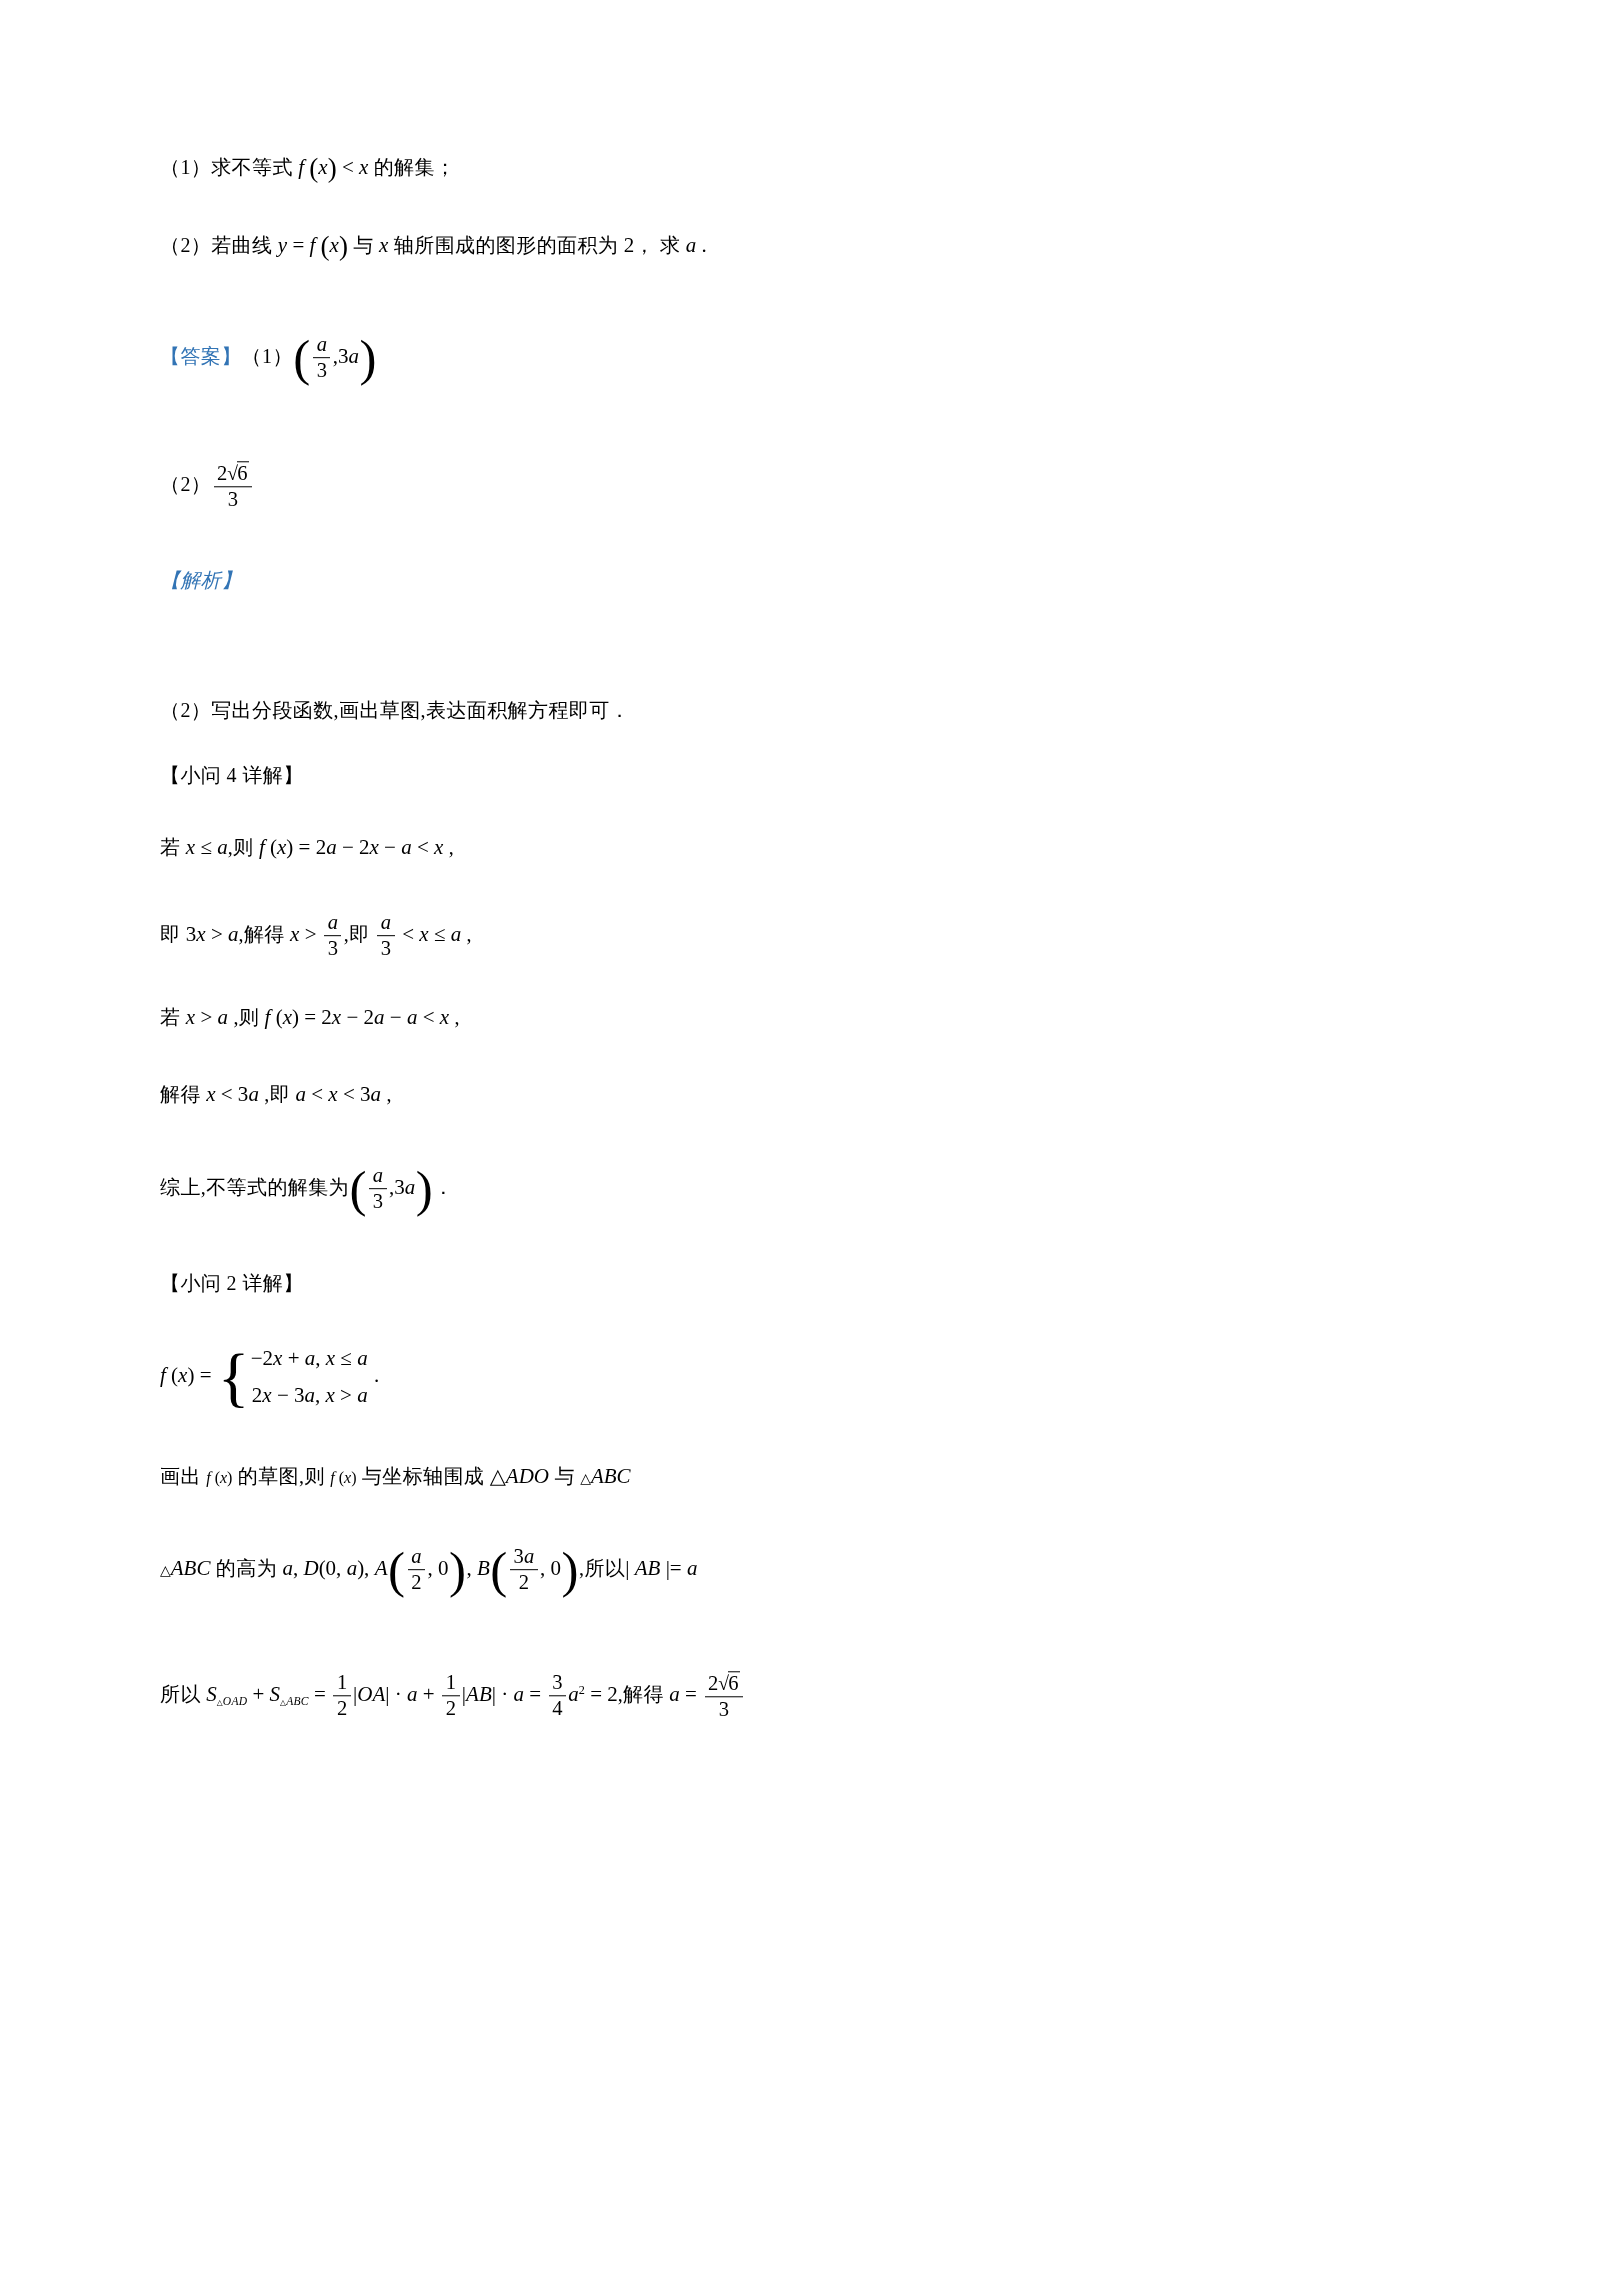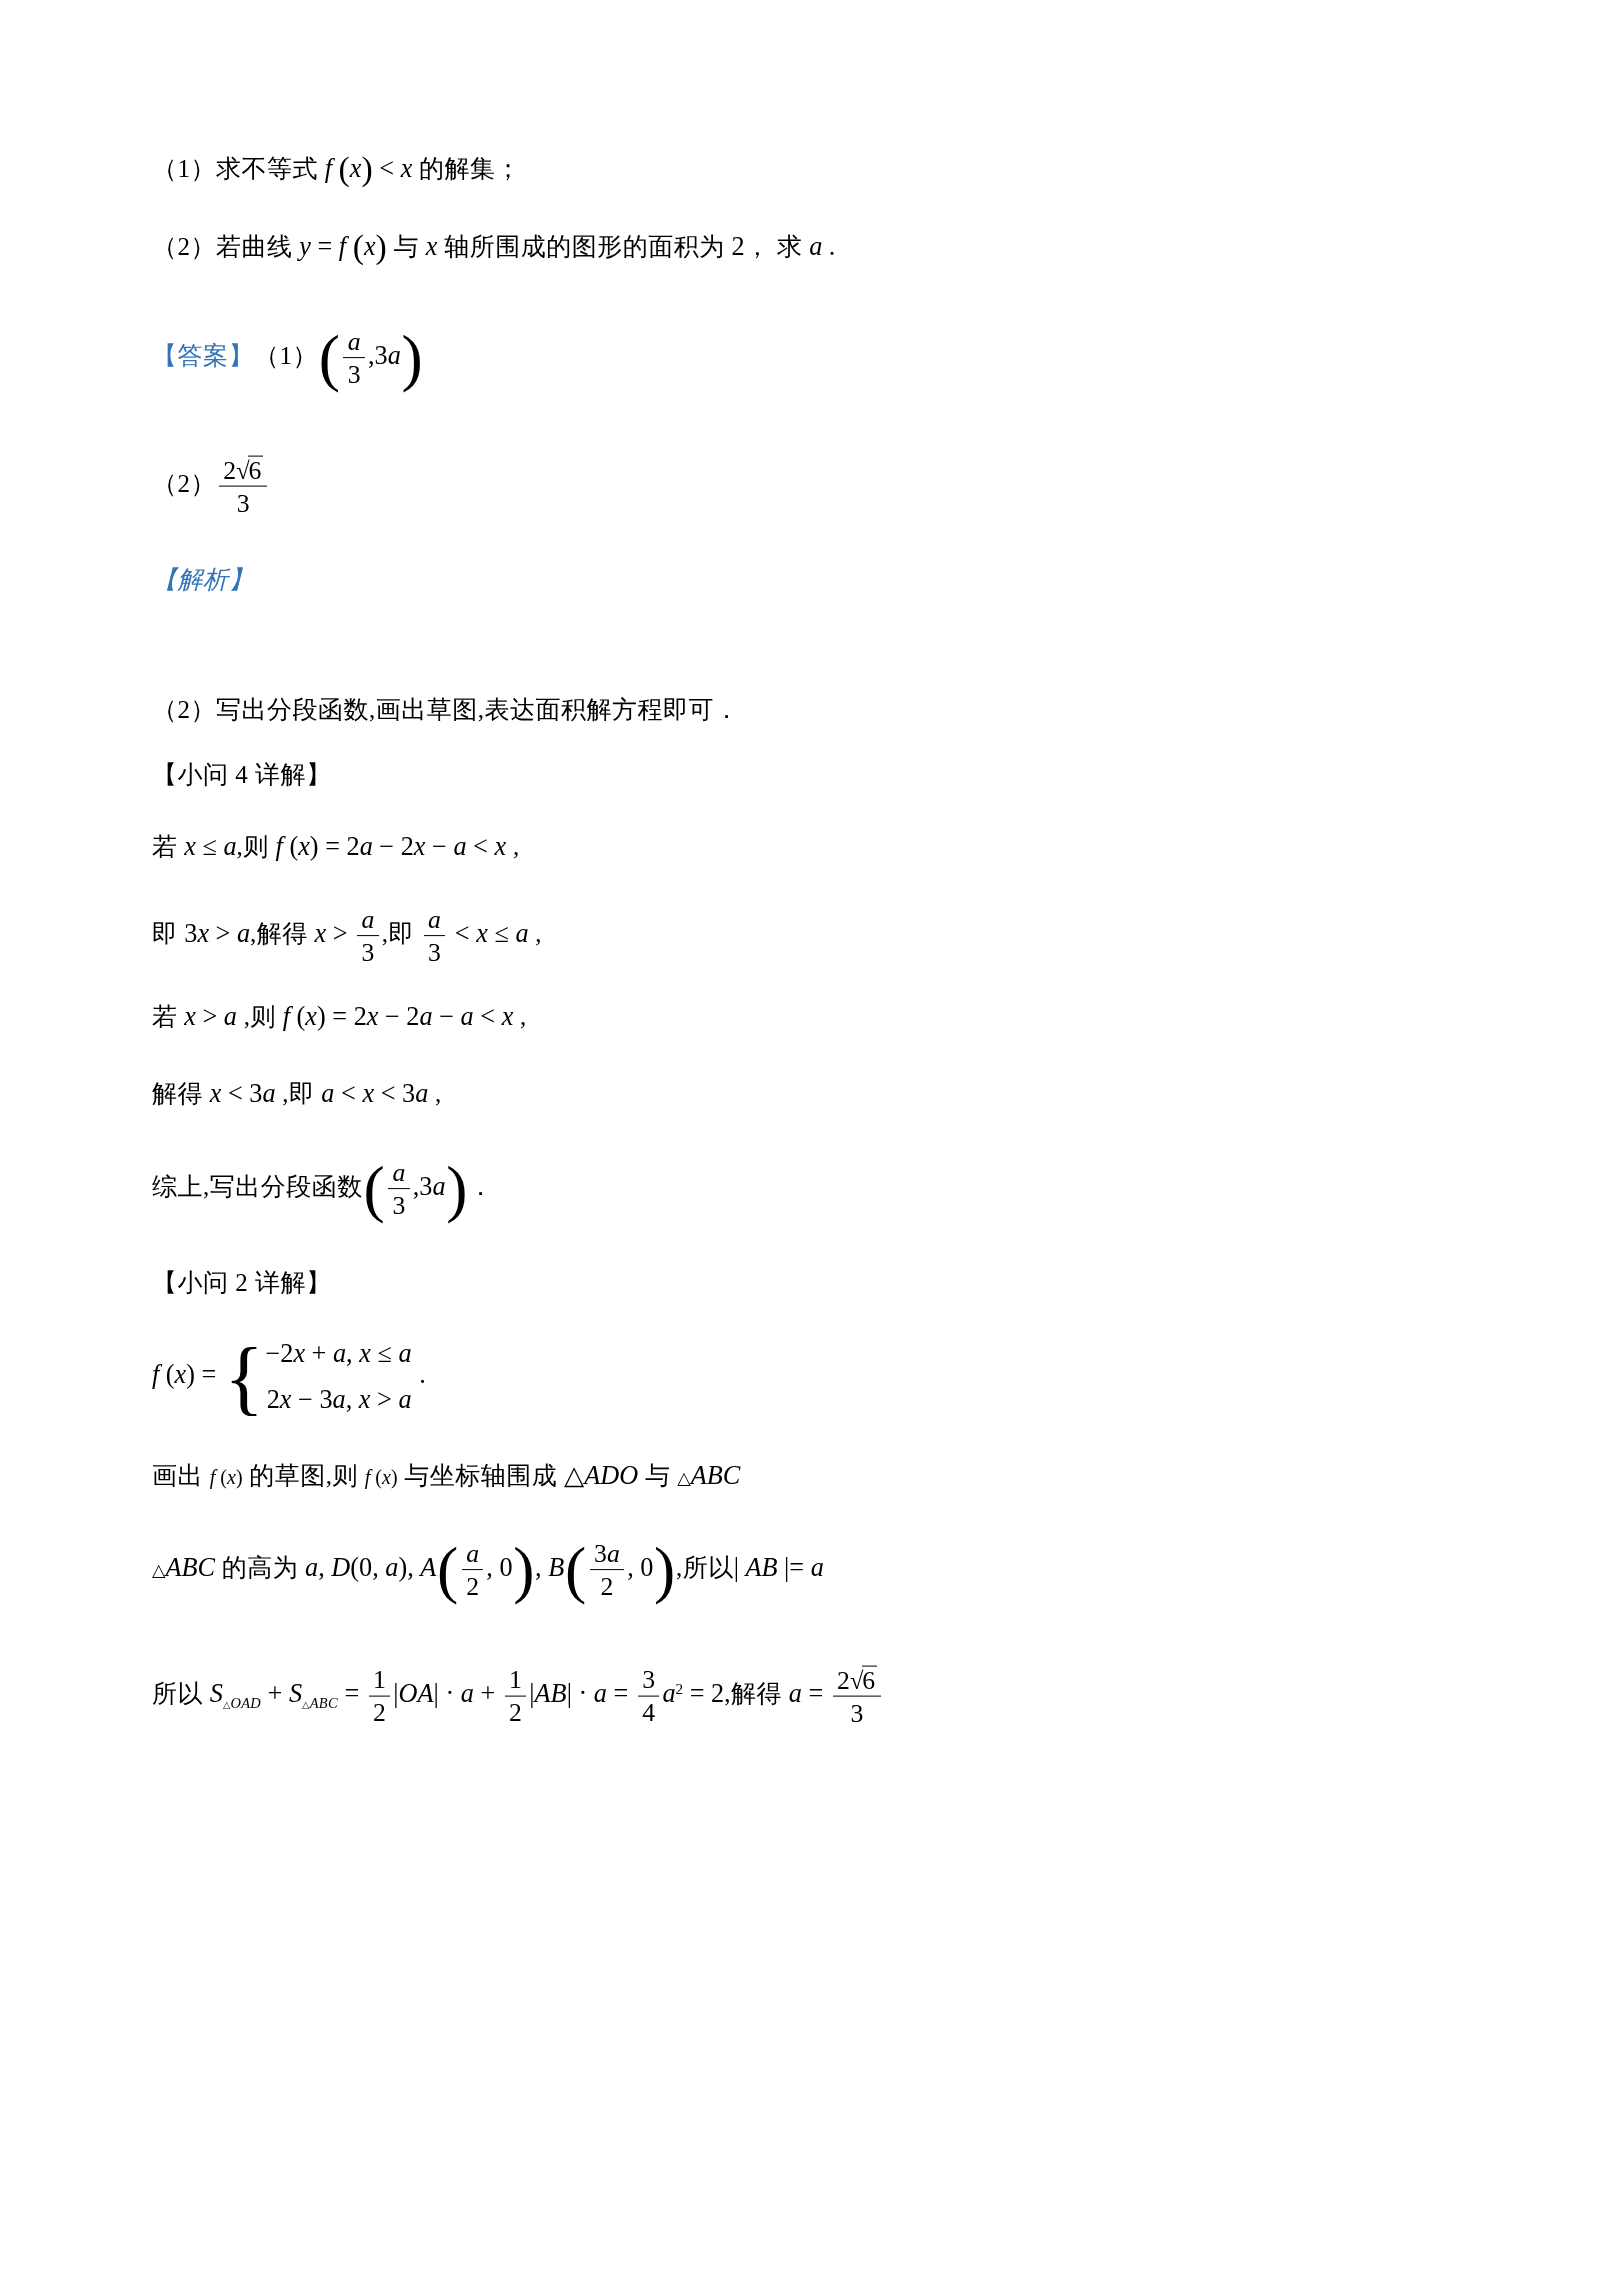--- a/index.html
+++ b/index.html
@@ -3,22 +3,22 @@
 <meta charset="utf-8">
 <style>
   html,body{margin:0;padding:0}
   body{
     width:1623px;height:2295px;position:relative;overflow:hidden;
     background:#ffffff;color:#000;
     font-family:"Liberation Serif","DejaVu Serif",serif;
   }
   .page{position:absolute;inset:0}
   .line{
-    position:absolute;left:152px;transform:translateY(-50%);
-    white-space:nowrap;font-size:25px;line-height:1.25;
+    position:absolute;left:160px;transform:translateY(-50%);
+    white-space:nowrap;font-size:20px;line-height:1.25;
   }
   .cjk{font-size:1em;letter-spacing:0.02em}
   .blue{font-size:1em;letter-spacing:0.02em}
   .it{font-size:1.05em;font-style:italic}
   .up{font-size:1.05em}
   .smlit{font-size:0.8em;font-style:italic}
   .smlup{font-size:0.8em}
   .tri{font-size:0.7em}
   .pa{font-size:1.35em;vertical-align:-0.1em;font-weight:300}
   .bigp{font-size:2.55em;vertical-align:middle;display:inline-block;line-height:0.95;font-weight:300;margin:0 0.01em}
@@ -43,21 +43,21 @@
   <div class="line" style="top:247px"><span class="cjk">（2）若曲线 </span><span class="it">y</span><span class="up"> = </span><span class="it">f </span><span class="pa">(</span><span class="it">x</span><span class="pa">)</span><span class="cjk"> 与 </span><span class="it">x</span><span class="cjk"> 轴所围成的图形的面积为 </span><span class="up">2</span><span class="cjk">， 求 </span><span class="it">a</span><span class="up"> .</span></div>
   <div class="line" style="top:358px"><span class="blue" style="color: rgb(50, 116, 181);">【答案】</span><span class="cjk">（1）</span><span class="bigp">(</span><span class="frac"><span class="num"><span class="it">a</span></span><span class="den"><span class="up">3</span></span></span><span class="up">,3</span><span class="it">a</span><span class="bigp">)</span></div>
   <div class="line" style="top:486px"><span class="cjk">（2）</span><span class="frac"><span class="num"><span class="up">2</span><span class="sqrt"><span class="rad">√</span><span class="radicand"><span class="up">6</span></span></span></span><span class="den"><span class="up">3</span></span></span></div>
   <div class="line" style="top:580px"><span class="blue" style="color: rgb(50, 116, 181); font-style: italic;">【解析】</span></div>
   <div class="line" style="top:710px"><span class="cjk">（2）写出分段函数,画出草图,表达面积解方程即可．</span></div>
   <div class="line" style="top:775px"><span class="cjk">【小问 4 详解】</span></div>
   <div class="line" style="top:847px"><span class="cjk">若 </span><span class="it">x</span><span class="up"> ≤ </span><span class="it">a</span><span class="cjk">,则 </span><span class="it">f </span><span class="up">(</span><span class="it">x</span><span class="up">) = 2</span><span class="it">a</span><span class="up"> − 2</span><span class="it">x</span><span class="up"> − </span><span class="it">a</span><span class="up"> &lt; </span><span class="it">x</span><span class="cjk"> ,</span></div>
   <div class="line" style="top:936px"><span class="cjk">即 </span><span class="up">3</span><span class="it">x</span><span class="up"> &gt; </span><span class="it">a</span><span class="cjk">,解得 </span><span class="it">x</span><span class="up"> &gt; </span><span class="frac"><span class="num"><span class="it">a</span></span><span class="den"><span class="up">3</span></span></span><span class="cjk">,即 </span><span class="frac"><span class="num"><span class="it">a</span></span><span class="den"><span class="up">3</span></span></span><span class="up"> &lt; </span><span class="it">x</span><span class="up"> ≤ </span><span class="it">a</span><span class="cjk"> ,</span></div>
   <div class="line" style="top:1017px"><span class="cjk">若 </span><span class="it">x</span><span class="up"> &gt; </span><span class="it">a</span><span class="cjk"> ,则 </span><span class="it">f </span><span class="up">(</span><span class="it">x</span><span class="up">) = 2</span><span class="it">x</span><span class="up"> − 2</span><span class="it">a</span><span class="up"> − </span><span class="it">a</span><span class="up"> &lt; </span><span class="it">x</span><span class="cjk"> ,</span></div>
   <div class="line" style="top:1094px"><span class="cjk">解得 </span><span class="it">x</span><span class="up"> &lt; 3</span><span class="it">a</span><span class="cjk"> ,即 </span><span class="it">a</span><span class="up"> &lt; </span><span class="it">x</span><span class="up"> &lt; 3</span><span class="it">a</span><span class="cjk"> ,</span></div>
-  <div class="line" style="top:1189px"><span class="cjk">综上,写出分段函数</span><span class="bigp">(</span><span class="frac"><span class="num"><span class="it">a</span></span><span class="den"><span class="up">3</span></span></span><span class="up">,3</span><span class="it">a</span><span class="bigp">)</span><span class="cjk">．</span></div>
+  <div class="line" style="top:1189px"><span class="cjk">综上,不等式的解集为</span><span class="bigp">(</span><span class="frac"><span class="num"><span class="it">a</span></span><span class="den"><span class="up">3</span></span></span><span class="up">,3</span><span class="it">a</span><span class="bigp">)</span><span class="cjk">．</span></div>
   <div class="line" style="top:1283px"><span class="cjk">【小问 2 详解】</span></div>
   <div class="line" style="top:1377px"><span class="it">f </span><span class="up">(</span><span class="it">x</span><span class="up">) = </span><span class="cases">
         <span class="brace">{</span>
         <span class="rows">
           <span class="crow"><span class="up">−2</span><span class="it">x</span><span class="up"> + </span><span class="it">a</span><span class="up">, </span><span class="it">x</span><span class="up"> ≤ </span><span class="it">a</span></span>
           <span class="crow"><span class="up">2</span><span class="it">x</span><span class="up"> − 3</span><span class="it">a</span><span class="up">, </span><span class="it">x</span><span class="up"> &gt; </span><span class="it">a</span></span>
         </span>
       </span><span class="up"> .</span></div>
   <div class="line" style="top:1476px"><span class="cjk">画出 </span><span class="smlit">f </span><span class="smlup">(</span><span class="smlit">x</span><span class="smlup">)</span><span class="cjk"> 的草图,则 </span><span class="smlit">f </span><span class="smlup">(</span><span class="smlit">x</span><span class="smlup">)</span><span class="cjk"> 与坐标轴围成 </span><span class="up">△</span><span class="it">ADO</span><span class="cjk"> 与 </span><span class="tri">△</span><span class="it">ABC</span></div>
   <div class="line" style="top:1570px"><span class="tri">△</span><span class="it">ABC</span><span class="cjk"> 的高为 </span><span class="it">a</span><span class="up">, </span><span class="it">D</span><span class="up">(0, </span><span class="it">a</span><span class="up">), </span><span class="it">A</span><span class="bigp">(</span><span class="frac"><span class="num"><span class="it">a</span></span><span class="den"><span class="up">2</span></span></span><span class="up">, 0</span><span class="bigp">)</span><span class="up">, </span><span class="it">B</span><span class="bigp">(</span><span class="frac"><span class="num"><span class="up">3</span><span class="it">a</span></span><span class="den"><span class="up">2</span></span></span><span class="up">, 0</span><span class="bigp">)</span><span class="cjk">,所以</span><span class="up">| </span><span class="it">AB</span><span class="up"> |= </span><span class="it">a</span></div>

